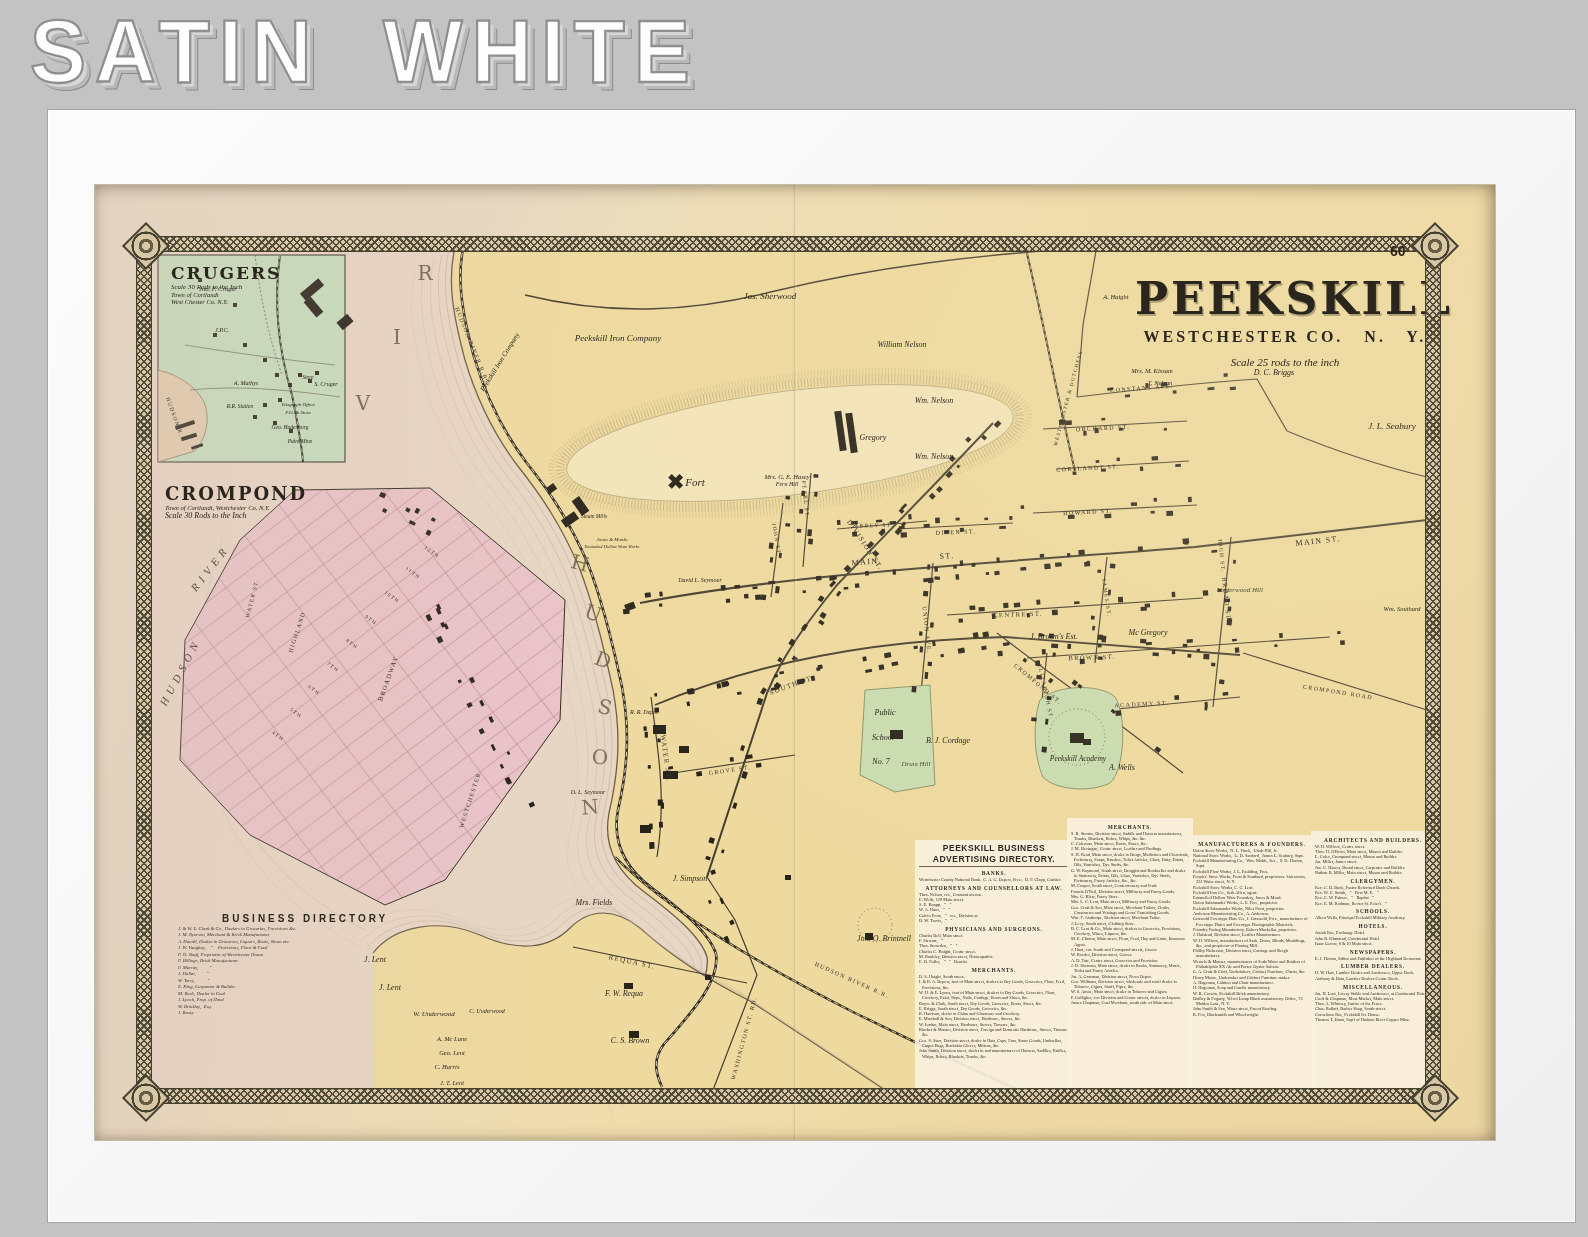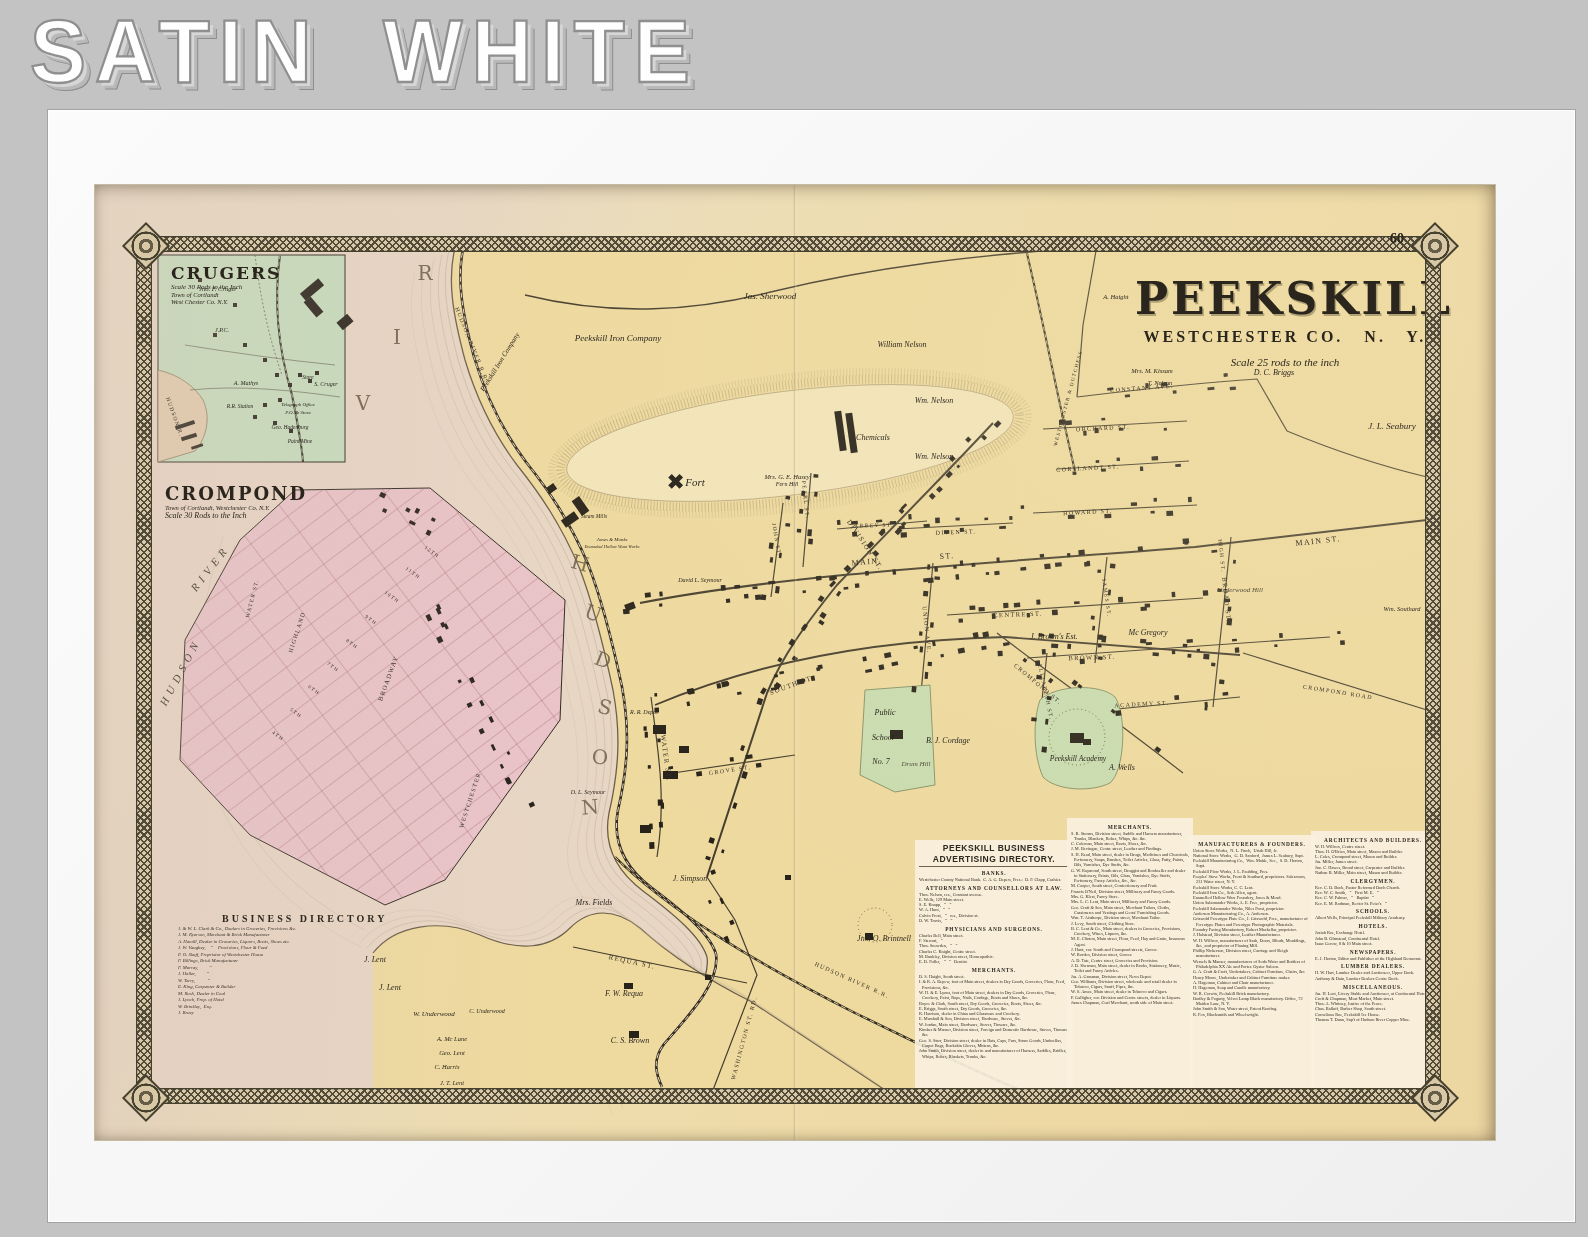--- a/index.html
+++ b/index.html
@@ -50,31 +50,31 @@
   .lbl.tiny{font-style:italic;font-size:5.5px;}
   .lbl.st{font-size:7px;letter-spacing:1.4px;color:#3a332a;font-family:"Liberation Serif",serif;}
   .lbl.big{font-size:20px;color:#6e624a;font-family:"DejaVu Serif",serif;opacity:.85;}
   .lbl.riv{font-size:11px;letter-spacing:5px;color:#5a5242;font-style:italic;}
   .lbl.hill{font-style:italic;font-size:7px;color:#55503f;}
   .map-title{position:absolute;left:1040px;top:88px;width:300px;text-align:center;z-index:30;}
   .mt-name{font-family:"DejaVu Serif",serif;font-weight:700;font-size:44px;letter-spacing:3px;
     color:#2b261d;text-shadow:1.5px 1.5px 0 rgba(100,90,60,.45);}
   .mt-sub{font-size:16px;letter-spacing:3px;font-weight:700;color:#2b261d;margin-top:4px;white-space:pre;}
   .mt-scale{font-style:italic;font-size:11px;color:#2b261d;margin-top:10px;}
-  .pageno{position:absolute;left:1295px;top:46px;z-index:42;font-family:Liberation Serif, serif;
+  .pageno{position:absolute;left:1295px;top:58px;z-index:42;font-family:Liberation Sans, sans-serif;
     font-weight:700;font-size:14px;color:#2b261d;}
   .inset-title{position:absolute;z-index:30;}
   .it-name{font-family:"DejaVu Serif",serif;font-weight:700;letter-spacing:2px;color:#2b261d;}
   .it-line{font-style:italic;color:#2b261d;}
   .bleed{position:absolute;left:255px;top:95px;z-index:9;font-family:"DejaVu Serif",serif;
     font-weight:700;font-size:52px;letter-spacing:4px;color:#8a6d35;opacity:.10;
     transform:scaleX(-1);white-space:nowrap;}
   
   .vp-dir{position:absolute;left:83px;top:728px;width:230px;z-index:20;}
-  .vp-dir .vd-title{font-family:Liberation Serif, serif;font-weight:700;font-size:10px;
+  .vp-dir .vd-title{font-family:Liberation Sans, sans-serif;font-weight:700;font-size:10px;
     letter-spacing:3px;color:#2d2820;margin-bottom:2px;padding-left:44px;}
   .vp-dir .dir-entry{font-size:4.8px;font-style:italic;line-height:1.35;color:#3a332a;white-space:pre-wrap;}
   .pk-dir{position:absolute;z-index:20;background:rgba(248,240,222,.92);padding:3px 4px;overflow:hidden;}
   .pk-title{font-family:"Liberation Sans",sans-serif;font-weight:700;font-size:8.5px;line-height:1.25;
     text-align:center;letter-spacing:.5px;color:#2d2820;border-bottom:1px solid #6d6450;
     padding-bottom:2px;margin-bottom:2px;}
   .dir-h{font-size:5.4px;font-weight:700;text-align:center;letter-spacing:.8px;color:#2d2820;
     margin:2.5px 0 1px 0;}
   .pk-dir .dir-entry{font-size:4.35px;line-height:1.22;color:#332d24;text-indent:-3px;
     padding-left:3px;white-space:pre-wrap;}
@@ -739,21 +739,21 @@
         <span class="lbl n" style="left: 295px; top: 802px; transform: translate(-50%, -50%) rotate(0deg);">J. Lent</span>
         <span class="lbl n" style="left: 339px; top: 829px; font-size: 7px; transform: translate(-50%, -50%) rotate(0deg);">W. Underwood</span>
         <span class="lbl tiny" style="left: 392px; top: 826px; font-size: 6px; transform: translate(-50%, -50%) rotate(0deg);">C. Underwood</span>
         <span class="lbl tiny" style="left: 357px; top: 853px; font-size: 6.5px; transform: translate(-50%, -50%) rotate(0deg);">A. Mc Lane</span>
         <span class="lbl tiny" style="left: 357px; top: 867px; font-size: 6.5px; transform: translate(-50%, -50%) rotate(0deg);">Geo. Lent</span>
         <span class="lbl tiny" style="left: 352px; top: 881px; font-size: 6.5px; transform: translate(-50%, -50%) rotate(0deg);">C. Harris</span>
         <span class="lbl tiny" style="left: 357px; top: 897px; font-size: 6.5px; transform: translate(-50%, -50%) rotate(0deg);">J. T. Lent</span>
         <span class="lbl n" style="left: 853px; top: 555px; transform: translate(-50%, -50%) rotate(0deg);">B. J. Cordage</span>
         <span class="lbl hill" style="left: 821px; top: 579px; transform: translate(-50%, -50%) rotate(0deg);">Drum Hill</span>
         <span class="lbl n" style="left: 1027px; top: 582px; transform: translate(-50%, -50%) rotate(0deg);">A. Wells</span>
-        <span class="lbl n" style="left: 778px; top: 252px; font-size: 8px; transform: translate(-50%, -50%) rotate(0deg);">Chemicals</span>
+        <span class="lbl n" style="left: 778px; top: 252px; font-size: 8px; transform: translate(-50%, -50%) rotate(0deg);">Gregory</span>
         <span class="lbl n" style="left: 600px; top: 297px; font-size: 11px; transform: translate(-50%, -50%) rotate(0deg);">Fort</span>
         <span class="lbl tiny" style="left: 549px; top: 527px; font-size: 6px; transform: translate(-50%, -50%) rotate(0deg);">R. R. Depot</span>
         <span class="lbl tiny" style="left: 605px; top: 395px; font-size: 6px; transform: translate(-50%, -50%) rotate(0deg);">David L. Seymour</span>
         <span class="lbl tiny" style="left: 493px; top: 607px; font-size: 6px; transform: translate(-50%, -50%) rotate(0deg);">D. L. Seymour</span>
         <span class="lbl tiny" style="left: 517px; top: 354px; font-size: 5px; transform: translate(-50%, -50%) rotate(0deg);">Jones &amp; Monks</span>
         <span class="lbl tiny" style="left: 517px; top: 361px; font-size: 4.5px; transform: translate(-50%, -50%) rotate(0deg);">Enameled Hollow Ware Works</span>
         <span class="lbl tiny" style="left: 499px; top: 331px; font-size: 5.5px; transform: translate(-50%, -50%) rotate(0deg);">Steam Mills</span>
         <span class="lbl n" style="left: 790px; top: 527px; font-size: 8px; transform: translate(-50%, -50%) rotate(0deg);">Public</span>
         <span class="lbl n" style="left: 788px; top: 552px; font-size: 8px; transform: translate(-50%, -50%) rotate(0deg);">School</span>
         <span class="lbl n" style="left: 786px; top: 576px; font-size: 8px; transform: translate(-50%, -50%) rotate(0deg);">No. 7</span>

